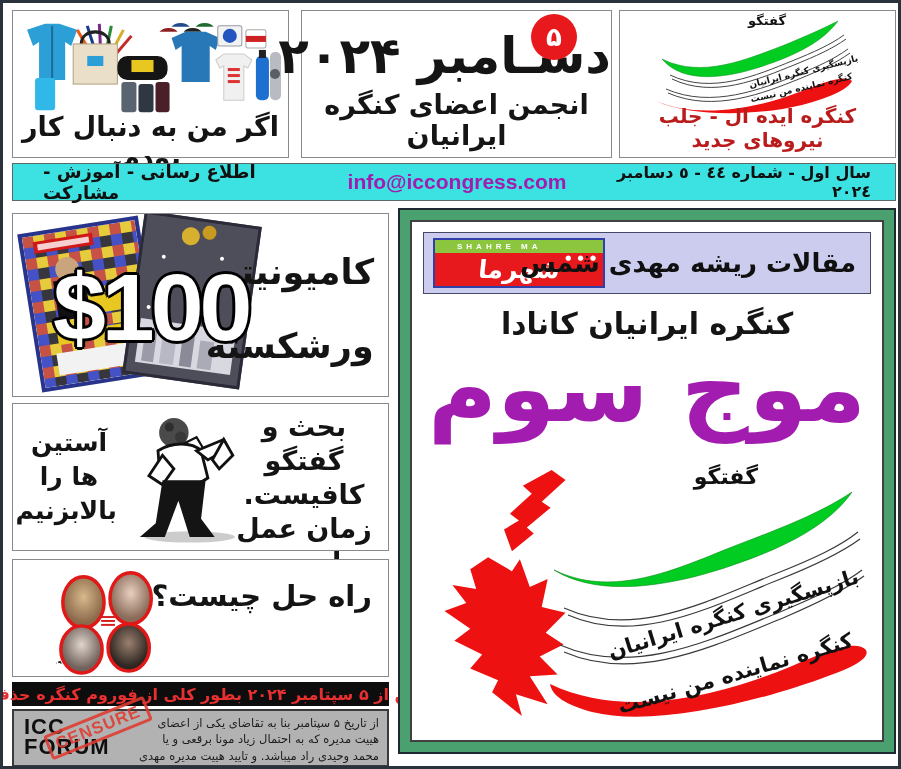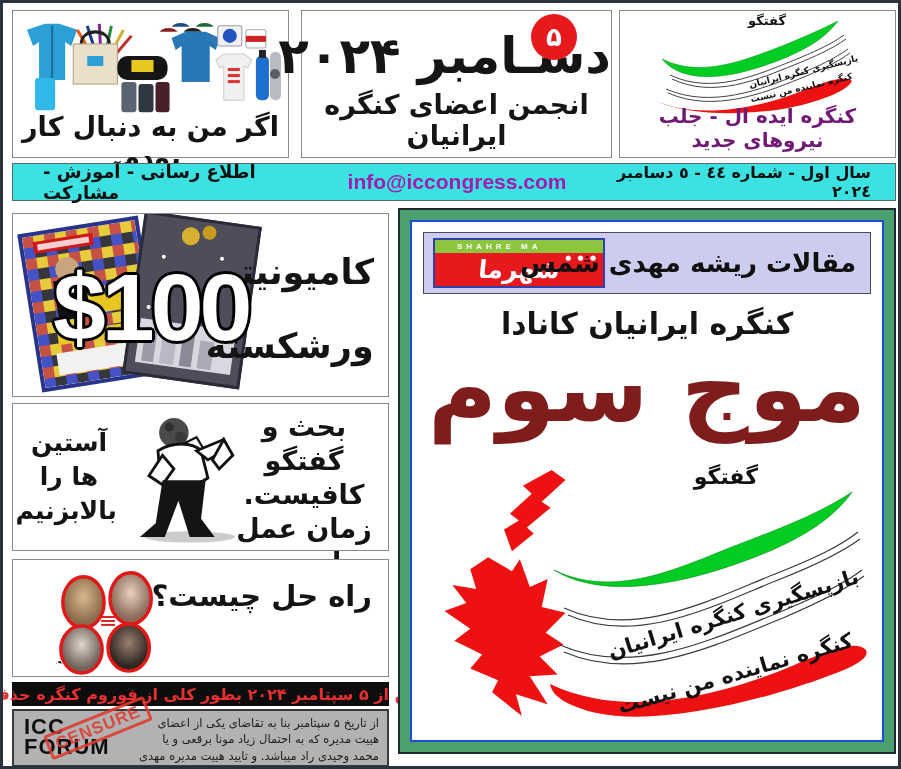--- a/index.html
+++ b/index.html
@@ -26,21 +26,21 @@
       font-size:27px;font-weight:bold;color:#151515;}
 
   #ideal-box{left:616px;top:7px;width:277px;height:148px;}
   .wave-mini{left:22px;top:2px;width:230px;height:104px;}
   .wm-top{right:86px;top:0;font-size:13px;font-weight:bold;direction:rtl;}
   .wm-mid{right:14px;top:40px;font-size:9px;font-weight:bold;direction:rtl;
       transform:rotate(-14deg);transform-origin:right center;white-space:nowrap;}
   .wm-bot{right:20px;top:58px;font-size:9px;font-weight:bold;direction:rtl;
       transform:rotate(-13deg);transform-origin:right center;white-space:nowrap;}
   #ideal-caption{left:0;bottom:5px;width:100%;text-align:center;direction:rtl;
-      font-size:20px;font-weight:bold;color:#701a75;}
+      font-size:20px;font-weight:bold;color:#b91c1c;}
 
   
   #infobar{left:9px;top:160px;width:884px;height:38px;background:#3ce1e1;
       border:1px solid #5a6a6a;display:flex;align-items:center;gap:20px;}
   #infobar .seg{flex:1;font-weight:bold;}
   #info-left{text-align:left;padding-left:30px;direction:rtl;font-size:18px;}
   #info-center{text-align:center;font-size:21px;
       font-family:"Liberation Sans",sans-serif;color:#a21caf;}
   #info-right{text-align:right;padding-right:24px;direction:rtl;font-size:16px;}
 
@@ -82,39 +82,39 @@
       border:3px solid #e03a2f;border-radius:3px;padding:0 6px;font-size:17px;
       font-weight:bold;letter-spacing:1px;opacity:.88;
       font-family:"Liberation Sans",sans-serif;z-index:3;}
   #censure-par{right:8px;top:4px;width:242px;direction:rtl;text-align:right;
       font-size:11.5px;line-height:1.42;color:#1c1c1c;}
 
   
   #green-frame{left:395px;top:205px;width:498px;height:546px;background:#4aa06e;
       border:2px solid #1e2a30;}
   #panel-inner{position:absolute;left:10px;top:10px;right:10px;bottom:10px;
-      background:#fff;border:2px solid #1d4ed8;padding-left:20px;}
+      background:#fff;border:2px solid #404040;padding-left:20px;}
   #weekly-bar{left:11px;top:10px;right:11px;height:62px;background:#ccccee;
       border:1px solid #444a66;}
   #shahrema{left:9px;top:5px;width:172px;height:50px;border:2px solid #3040a8;
       background:#e8191c;overflow:hidden;}
   #shahrema-strip{height:13px;background:#8cc63f;color:#fff;font-size:8px;
       font-weight:bold;letter-spacing:4px;line-height:13px;padding-left:22px;
       font-family:"Liberation Sans",sans-serif;}
   #shahrema-fa{position:absolute;left:0;top:13px;width:100%;height:37px;
       color:#fff;font-size:25px;font-weight:bold;text-align:center;direction:rtl;
       line-height:34px;transform:skewX(-6deg);}
   #shahrema-dots{position:absolute;right:5px;top:14px;color:#fff;font-size:7px;
       letter-spacing:2px;}
   #weekly-title{position:absolute;right:14px;top:0;height:100%;display:flex;
       align-items:center;font-size:26px;font-weight:bold;direction:rtl;color:#101010;}
   #main-heading{left:0;top:84px;width:100%;text-align:center;direction:rtl;
       font-size:30px;font-weight:bold;color:#151515;}
   #big-title{left:0;top:118px;width:100%;text-align:center;direction:rtl;
-      font-size:94px;font-weight:bold;color:#7f1d1d;line-height:1.05;white-space:nowrap;}
+      font-size:94px;font-weight:bold;color:#a21caf;line-height:1.05;white-space:nowrap;}
   #graphic{left:8px;right:8px;top:240px;bottom:10px;}
   #leaf-svg{left:4px;top:4px;width:160px;height:258px;}
   #waves-main{right:0;top:0;width:334px;height:262px;}
   #gw-top{right:116px;top:2px;font-size:22px;font-weight:bold;direction:rtl;}
   #gw-mid{right:16px;top:102px;font-size:21px;font-weight:bold;direction:rtl;
       transform:rotate(-17deg);transform-origin:right center;white-space:nowrap;}
   #gw-bot{right:22px;top:166px;font-size:21px;font-weight:bold;direction:rtl;
       transform:rotate(-16deg);transform-origin:right center;white-space:nowrap;}
 </style>
 </head>

